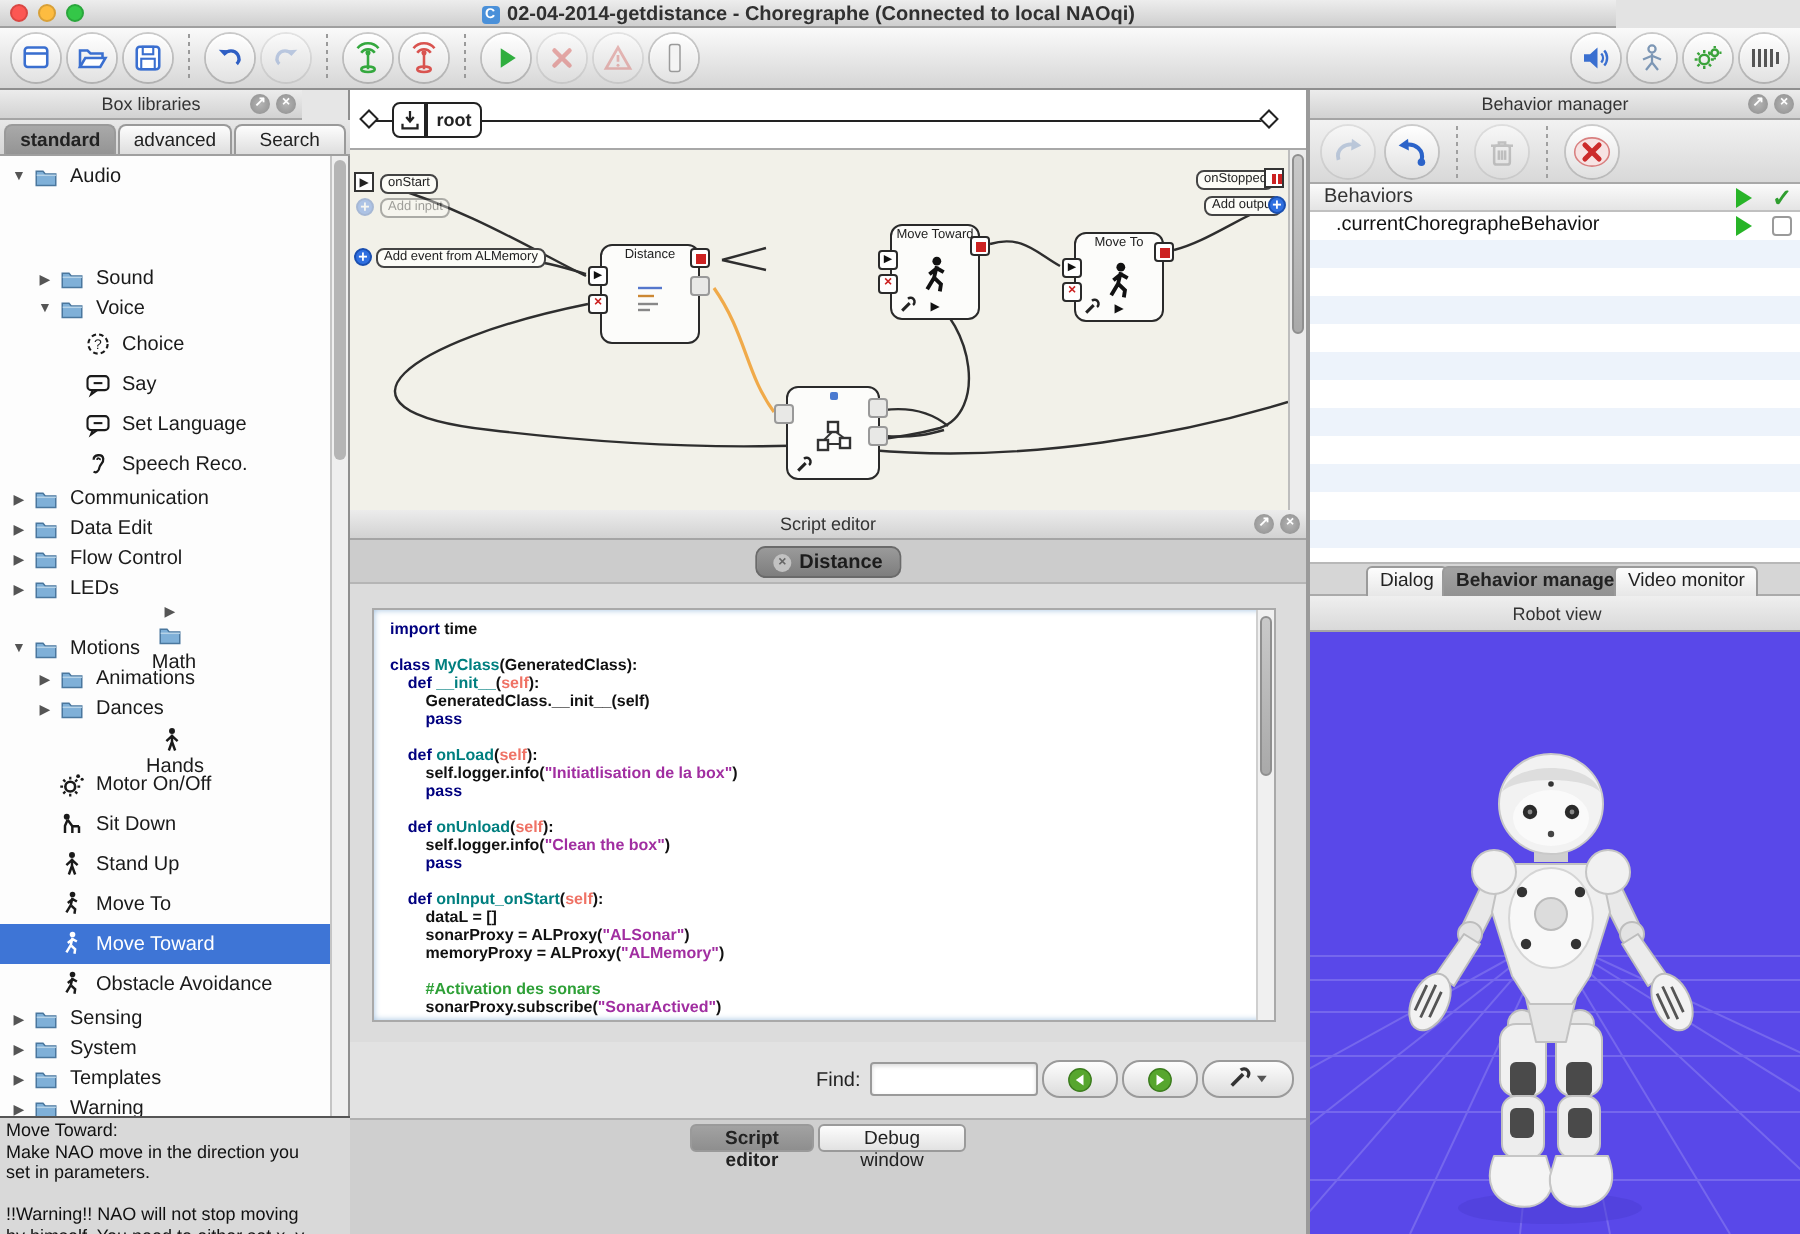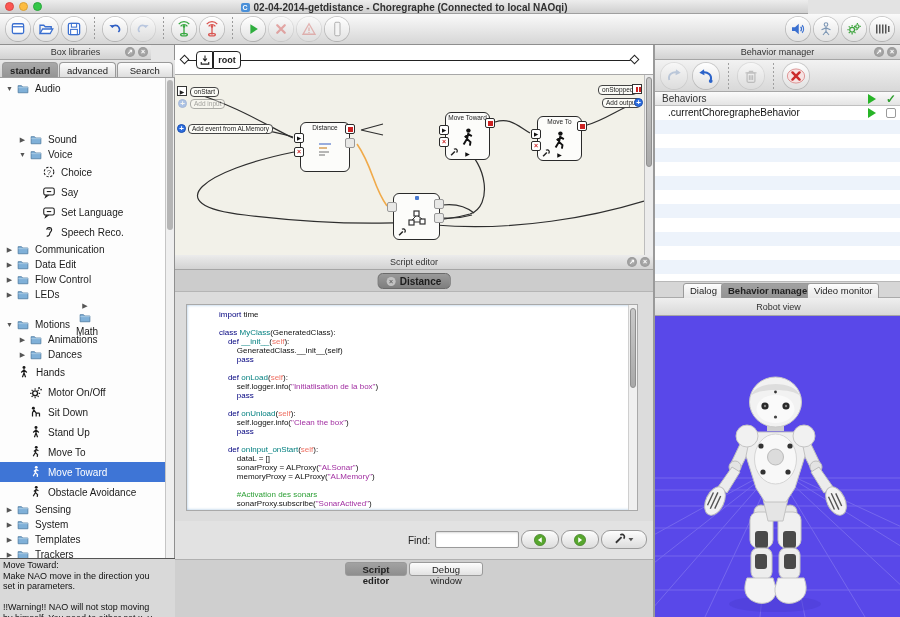--- a/index.html
+++ b/index.html
@@ -121,21 +121,21 @@
     border-bottom:1px solid #b5b5b5;}
   .se-chip{position:absolute;left:50%;top:3px;transform:translateX(-50%);height:16px;
     background:linear-gradient(#9a9a9a,#7e7e7e);border:1px solid #6a6a6a;border-radius:5px;
     display:flex;align-items:center;gap:4px;padding:0 8px;font-size:10px;font-weight:bold;color:#1c1c1c;}
   .se-chip .chipx{width:9px;height:9px;border-radius:50%;background:#c2c2c2;color:#666;
     font-size:7px;line-height:9px;text-align:center;}
   .code-zone{position:absolute;left:0;top:247px;width:478px;height:229px;background:#dcdcdc;}
   .code-box{position:absolute;left:11px;top:12px;width:452px;height:207px;background:#fff;
     border:1px solid #a9a9a9;box-shadow:0 0 3px #9fc0e0 inset;overflow:hidden;}
   .code{padding:5px 4px 0 8px;font-family:"DejaVu Sans Mono",monospace;font-size:8px;
-    line-height:9px;font-weight:normal;white-space:pre;color:#111;margin-left:24px;}
+    line-height:9px;font-weight:bold;white-space:pre;color:#111;}
   .code .kw{color:var(--kw);}
   .code .fn{color:var(--fn);}
   .code .slf{color:var(--slf);}
   .code .str{color:var(--str);}
   .code .com{color:var(--com);}
   .code-vscroll{position:absolute;right:0;top:0;width:9px;height:100%;background:#f0f0f0;border-left:1px solid #cfcfcf;}
   .find-row{position:absolute;left:0;top:476px;width:478px;height:38px;background:#e2e2e2;
     display:flex;align-items:center;}
   .find-label{position:absolute;left:233px;font-size:10px;color:#222;}
   .find-input{position:absolute;left:260px;top:10px;width:84px;height:17px;border:1px solid #9a9a9a;
@@ -471,21 +471,21 @@
         <div class="trow folder" style="padding-left: 17px;">
           <span class="tarrow">▶</span>
           <span class="ticon">
             <svg viewBox="0 0 16 16">
               <path d="M1.5 3.5 h4.5 l1.5 1.8 h7 V13 h-13 Z" fill="#7fb0d8" stroke="#4a779e" stroke-width="1"></path>
               <path d="M1.8 6.2 h12.8" stroke="#b6d3e8" stroke-width="1"></path>
             </svg>
           </span>
           <span class="tlabel">Dances</span>
         </div>
-        <div class="trow leaf" style="padding-left: 5px;">
+        <div class="trow leaf" style="padding-left: 5px; flex-direction: column;">
           <span class="tarrow"></span>
           <span class="ticon">
             <svg viewBox="0 0 16 16">
               <circle cx="8" cy="2.8" r="1.7" fill="currentColor"></circle>
               <path d="M8 4.8 V9 M8 5.6 L4.8 8.6 M8 5.6 L11.2 8.6 M8 9 L6.2 14 M8 9 L9.8 14" stroke="currentColor" fill="none" stroke-width="1.4"></path>
             </svg>
           </span>
           <span class="tlabel">Hands</span>
         </div>
         <div class="trow leaf" style="padding-left: 17px;">
@@ -583,21 +583,21 @@
           <span class="tlabel">Templates</span>
         </div>
         <div class="trow folder" style="padding-left: 4px;">
           <span class="tarrow">▶</span>
           <span class="ticon">
             <svg viewBox="0 0 16 16">
               <path d="M1.5 3.5 h4.5 l1.5 1.8 h7 V13 h-13 Z" fill="#7fb0d8" stroke="#4a779e" stroke-width="1"></path>
               <path d="M1.8 6.2 h12.8" stroke="#b6d3e8" stroke-width="1"></path>
             </svg>
           </span>
-          <span class="tlabel">Trackers</span>
+          <span class="tlabel">Warning</span>
         </div>
         <div class="trow folder" style="padding-left: 4px;">
           <span class="tarrow">▶</span>
           <span class="ticon">
             <svg viewBox="0 0 16 16">
               <path d="M1.5 3.5 h4.5 l1.5 1.8 h7 V13 h-13 Z" fill="#7fb0d8" stroke="#4a779e" stroke-width="1"></path>
               <path d="M1.8 6.2 h12.8" stroke="#b6d3e8" stroke-width="1"></path>
             </svg>
           </span>
           <span class="tlabel">Vision</span>

